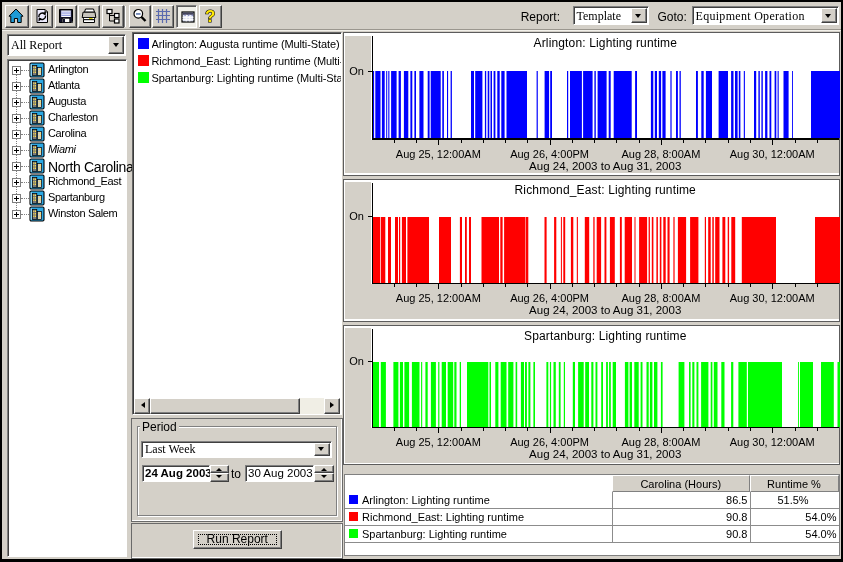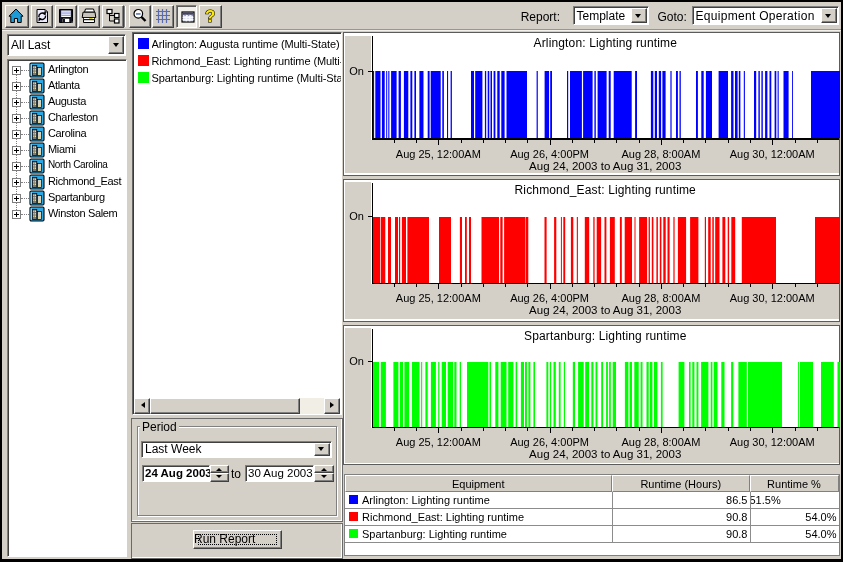--- a/index.html
+++ b/index.html
@@ -2,21 +2,21 @@
 <html><head><meta charset="utf-8"><style>
 *{margin:0;padding:0;box-sizing:border-box;}
 html,body{width:843px;height:562px;overflow:hidden;}
 body{font-family:"Liberation Sans",sans-serif;background:#d4d0c8;position:relative;}
 .abs{position:absolute;}
 .win{position:absolute;left:0;top:0;width:843px;height:562px;border:2px solid #000;border-bottom:3px solid #000;}
 .tbtn{position:absolute;top:5px;height:23px;background:#d4d0c8;border:1px solid;border-color:#fff #404040 #404040 #fff;box-shadow:inset -1px -1px 0 #808080;}
 .tbtn svg{position:absolute;left:2px;top:2px;}
 .tbtnp{position:absolute;top:5px;height:23px;background:#f0efe9;border:1px solid;border-color:#808080 #fff #fff #808080;box-shadow:inset 1px 1px 0 #5a5a5a;}
 .tbtnp svg{position:absolute;left:3px;top:3px;}
-.combo{position:absolute;border:1px solid;border-color:#808080 #fff #fff #808080;box-shadow:inset 1px 1px 0 #404040;background:#fff;}
+.combo{position:absolute;border:1px solid;border-color:#808080 #fff #fff #808080;box-shadow:inset 1px 1px 0 #404040;background:#fff;font-family:Liberation Serif, serif;}
 .combo .txt{position:absolute;left:3px;top:50%;transform:translateY(-50%);font-size:12px;color:#000;white-space:nowrap;}
 .cbtn{position:absolute;right:1px;top:1px;bottom:1px;width:16px;background:#d4d0c8;border:1px solid;border-color:#fff #404040 #404040 #fff;box-shadow:inset -1px -1px 0 #808080;}
 .cbtn .tri{position:absolute;left:50%;top:50%;margin-left:-3.5px;margin-top:-2px;width:0;height:0;border:3.5px solid transparent;border-top:4px solid #000;border-bottom:none;}
 .lbl{position:absolute;font-size:12px;color:#000;white-space:nowrap;}
 .s11{font-size:11px;}
 .chart{position:absolute;left:343px;width:497px;background:#fff;border:1px solid #5c5c5c;}
 .cgray{position:absolute;background:#d4d0c8;}
 .ctitle{position:absolute;font-size:12px;letter-spacing:0.15px;color:#000;text-align:center;white-space:nowrap;}
 .ticklbl{position:absolute;font-size:11px;color:#000;text-align:center;white-space:nowrap;transform:translateX(-50%);}
 .tick{position:absolute;width:1px;background:#000;}
@@ -108,21 +108,21 @@
 <div class="lbl" style="left:657.5px;top:9.5px;">Goto:</div>
 <div class="combo" style="left:691.5px;top:6px;width:147px;height:19px;padding-left:24px;">
     <span class="txt" style="letter-spacing:0.3px;">Equipment Operation</span>
     <span class="cbtn">
       <span class="tri"></span>
     </span>
   </div>
 <div class="abs" style="left:2px;top:29px;width:839px;height:1px;background:#9a968e;"></div>
 <div class="abs" style="left:2px;top:30px;width:839px;height:1px;background:#f2f0ea;"></div>
 <div class="combo" style="left:7px;top:33.5px;width:119px;height:22px;">
-    <span class="txt">All Last</span>
+    <span class="txt">All Report</span>
     <span class="cbtn">
       <span class="tri"></span>
     </span>
   </div>
 <div class="abs" style="left:7px;top:59px;width:119.5px;height:497.5px;border:1px solid;border-color:#808080 #fff #fff #808080;box-shadow:inset 1px 1px 0 #404040;background:#fff;overflow:hidden;"></div>
 <div class="abs" style="left:16px;top:70px;width:1px;height:144px;border-left:1px dotted #808080;"></div>
 <div class="abs" style="left:21px;top:70px;width:8px;height:1px;border-top:1px dotted #808080;"></div>
 <div class="plus" style="left:12px;top:65.5px;"></div>
 <div class="abs" style="left:29px;top:62px;width:16px;height:16px;"><svg width="16" height="16" viewBox="0 0 16 16">
       <rect x="1" y="1" width="14" height="14" rx="1.2" fill="#2ba8e4" stroke="#000" stroke-width="1.1"></rect>
@@ -234,41 +234,41 @@
       <rect x="6" y="7.1" width="1" height="1.4" fill="#ffe24a"></rect>
       <rect x="4.3" y="9.6" width="1" height="1.4" fill="#ffe24a"></rect>
       <rect x="6" y="9.6" width="1" height="1.4" fill="#ffe24a"></rect>
       <rect x="8.6" y="5.6" width="4" height="7.8" fill="#cfcfcf" stroke="#000" stroke-width="0.7"></rect>
       <rect x="9.5" y="6.7" width="0.9" height="1.3" fill="#ffe24a"></rect>
       <rect x="11.1" y="6.7" width="0.9" height="1.3" fill="#ffe24a"></rect>
       <rect x="9.5" y="9.1" width="0.9" height="1.3" fill="#ffe24a"></rect>
       <rect x="11.1" y="9.1" width="0.9" height="1.3" fill="#ffe24a"></rect>
       <rect x="9.5" y="11.5" width="0.9" height="1.3" fill="#ffe24a"></rect>
     </svg></div>
-<div class="lbl" style="left:48px;top:143px;font-size:11px;letter-spacing:-0.35px;">Miami</div>
+<div class="lbl" style="left:48px;top:143px;font-size:11px;letter-spacing:-0.35px;font-style:italic;">Miami</div>
 <div class="abs" style="left:21px;top:166px;width:8px;height:1px;border-top:1px dotted #808080;"></div>
 <div class="plus" style="left:12px;top:161.5px;"></div>
 <div class="abs" style="left:29px;top:158px;width:16px;height:16px;"><svg width="16" height="16" viewBox="0 0 16 16">
       <rect x="1" y="1" width="14" height="14" rx="1.2" fill="#2ba8e4" stroke="#000" stroke-width="1.1"></rect>
       <path d="M2.2 2.2 L2.2 13.8" stroke="#bfe4f5" stroke-width="1"></path>
       <rect x="3.4" y="3.4" width="4.4" height="10" fill="#7a7a7a" stroke="#000" stroke-width="0.7"></rect>
       <rect x="4.3" y="4.6" width="1" height="1.4" fill="#ffe24a"></rect>
       <rect x="6" y="4.6" width="1" height="1.4" fill="#ffe24a"></rect>
       <rect x="4.3" y="7.1" width="1" height="1.4" fill="#ffe24a"></rect>
       <rect x="6" y="7.1" width="1" height="1.4" fill="#ffe24a"></rect>
       <rect x="4.3" y="9.6" width="1" height="1.4" fill="#ffe24a"></rect>
       <rect x="6" y="9.6" width="1" height="1.4" fill="#ffe24a"></rect>
       <rect x="8.6" y="5.6" width="4" height="7.8" fill="#cfcfcf" stroke="#000" stroke-width="0.7"></rect>
       <rect x="9.5" y="6.7" width="0.9" height="1.3" fill="#ffe24a"></rect>
       <rect x="11.1" y="6.7" width="0.9" height="1.3" fill="#ffe24a"></rect>
       <rect x="9.5" y="9.1" width="0.9" height="1.3" fill="#ffe24a"></rect>
       <rect x="11.1" y="9.1" width="0.9" height="1.3" fill="#ffe24a"></rect>
       <rect x="9.5" y="11.5" width="0.9" height="1.3" fill="#ffe24a"></rect>
     </svg></div>
-<div class="lbl" style="left:48px;top:159px;font-size:10px;letter-spacing:-0.35px;">North Carolina</div>
+<div class="lbl" style="left:48px;top:159px;font-size:14px;letter-spacing:-0.35px;">North Carolina</div>
 <div class="abs" style="left:21px;top:182px;width:8px;height:1px;border-top:1px dotted #808080;"></div>
 <div class="plus" style="left:12px;top:177.5px;"></div>
 <div class="abs" style="left:29px;top:174px;width:16px;height:16px;"><svg width="16" height="16" viewBox="0 0 16 16">
       <rect x="1" y="1" width="14" height="14" rx="1.2" fill="#2ba8e4" stroke="#000" stroke-width="1.1"></rect>
       <path d="M2.2 2.2 L2.2 13.8" stroke="#bfe4f5" stroke-width="1"></path>
       <rect x="3.4" y="3.4" width="4.4" height="10" fill="#7a7a7a" stroke="#000" stroke-width="0.7"></rect>
       <rect x="4.3" y="4.6" width="1" height="1.4" fill="#ffe24a"></rect>
       <rect x="6" y="4.6" width="1" height="1.4" fill="#ffe24a"></rect>
       <rect x="4.3" y="7.1" width="1" height="1.4" fill="#ffe24a"></rect>
       <rect x="6" y="7.1" width="1" height="1.4" fill="#ffe24a"></rect>
@@ -361,21 +361,21 @@
   </div>
 <div class="abs" style="left:314px;top:465px;width:19.5px;height:8.25px;background:#d4d0c8;border:1px solid;border-color:#fff #404040 #404040 #fff;box-shadow:inset -1px -1px 0 #808080;">
     <span style="position:absolute;left:50%;top:50%;margin-left:-3px;margin-top:-1.5px;width:0;height:0;border:3px solid transparent;border-bottom:3.5px solid #000;border-top:none;"></span>
   </div>
 <div class="abs" style="left:314px;top:473.25px;width:19.5px;height:8.25px;background:#d4d0c8;border:1px solid;border-color:#fff #404040 #404040 #fff;box-shadow:inset -1px -1px 0 #808080;">
     <span style="position:absolute;left:50%;top:50%;margin-left:-3px;margin-top:-2px;width:0;height:0;border:3px solid transparent;border-top:3.5px solid #000;border-bottom:none;"></span>
   </div>
 <div class="abs" style="left:130.5px;top:523px;width:212px;height:35.5px;border:1px solid #6a6a6a;box-shadow:inset -1px -1px 0 #fff;"></div>
 <div class="abs" style="left:193px;top:529.5px;width:88.5px;height:19.5px;background:#d4d0c8;border:1px solid;border-color:#fff #404040 #404040 #fff;box-shadow:inset -1px -1px 0 #808080;">
     <span style="position:absolute;left:3.5px;top:3.5px;right:3.5px;bottom:3.5px;border:1px dotted #000;"></span>
-    <span style="position:absolute;left:0;right:0;top:50%;transform:translateY(-50%);text-align:left;font-size:12px;">Run Report</span>
+    <span style="position:absolute;left:0;right:0;top:50%;transform:translateY(-50%);text-align:center;font-size:12px;">Run Report</span>
   </div>
 <div class="chart" style="top:32px;height:143.5px;">
     <div class="cgray" style="left:1px;top:2.5px;width:26px;height:137.5px;"></div>
     <div class="cgray" style="left:1px;top:106.5px;width:494px;height:33.5px;"></div>
     <div class="ctitle" style="left:27.5px;top:3px;width:467.5px;">Arlington: Lighting runtime</div>
     <div class="abs s11" style="left:0;top:31.5px;width:20px;text-align:right;">On</div>
     <div class="abs" style="left:23.5px;top:37.5px;width:4px;height:1px;background:#000;"></div>
     <div class="abs" style="left:27.5px;top:3px;width:1.2px;height:102px;background:#000;"></div>
     <div class="abs" style="left:27.5px;top:105px;width:467.5px;height:1.5px;background:#000;"></div>
     <div class="abs" style="left:28.7px;top:38px;width:467.5px;height:67px;"><svg width="467.5" height="67" viewBox="0 0 467.5 67" preserveAspectRatio="none">
@@ -643,35 +643,32 @@
     <div class="tick" style="left:450.5px;top:102.5px;height:3px;"></div>
     <div class="tick" style="left:472.7px;top:102.5px;height:3px;"></div>
     <div class="ticklbl" style="left:94.3px;top:110.5px;">Aug 25, 12:00AM</div>
     <div class="ticklbl" style="left:205.6px;top:110.5px;">Aug 26, 4:00PM</div>
     <div class="ticklbl" style="left:316.9px;top:110.5px;">Aug 28, 8:00AM</div>
     <div class="ticklbl" style="left:428.2px;top:110.5px;">Aug 30, 12:00AM</div>
     <div class="ticklbl" style="left:261.2px;top:122.5px;font-size:11.5px;">Aug 24, 2003 to Aug 31, 2003</div>
   </div>
 <div class="abs" style="left:343.5px;top:473.5px;width:496px;height:82.5px;border:1px solid #808080;background:#fff;overflow:hidden;">
 <div class="abs" style="left:0;top:0;width:494px;height:17px;">
-<div class="abs" style="left:0px;top:0;width:267.5px;height:17px;background:#d4d0c8;border:1px solid;border-color:#fff #808080 #808080 #fff;">
-        <span class="cell" style="left:0;right:0;top:2px;text-align:center;">Equipment</span>
-      </div>
 <div class="abs" style="left:267.5px;top:0;width:137.5px;height:17px;background:#d4d0c8;border:1px solid;border-color:#fff #808080 #808080 #fff;">
-        <span class="cell" style="left:0;right:0;top:2px;text-align:center;">Runtime (Hours)</span>
+        <span class="cell" style="left:0;right:0;top:2px;text-align:center;">Carolina (Hours)</span>
       </div>
 <div class="abs" style="left:405px;top:0;width:89px;height:17px;background:#d4d0c8;border:1px solid;border-color:#fff #808080 #808080 #fff;padding-left:10px;">
         <span class="cell" style="left:0;right:0;top:2px;text-align:center;">Runtime %</span>
       </div>
 </div>
 <div class="abs" style="left:0;top:17px;width:494px;height:17px;border-bottom:1px solid #8c8c8c;">
 <div class="abs" style="left:4px;top:3.5px;width:9px;height:9px;background:#0000ff;"></div>
 <span class="cell" style="left:17.5px;top:2.5px;">Arlington: Lighting runtime</span>
 <span class="cell" style="left:267.5px;width:135.5px;top:2.5px;text-align:right;">86.5</span>
-<span class="cell" style="left:405px;width:87px;top:2.5px;text-align:left;">51.5%</span>
+<span class="cell" style="left:405px;width:87px;top:2.5px;text-align:center;">51.5%</span>
 </div>
 <div class="abs" style="left:0;top:34px;width:494px;height:17px;border-bottom:1px solid #8c8c8c;">
 <div class="abs" style="left:4px;top:3.5px;width:9px;height:9px;background:#ff0000;"></div>
 <span class="cell" style="left:17.5px;top:2.5px;">Richmond_East: Lighting runtime</span>
 <span class="cell" style="left:267.5px;width:135.5px;top:2.5px;text-align:right;">90.8</span>
 <span class="cell" style="left:405px;width:87px;top:2.5px;text-align:right;">54.0%</span>
 </div>
 <div class="abs" style="left:0;top:51px;width:494px;height:17px;border-bottom:1px solid #8c8c8c;">
 <div class="abs" style="left:4px;top:3.5px;width:9px;height:9px;background:#00ff00;"></div>
 <span class="cell" style="left:17.5px;top:2.5px;">Spartanburg: Lighting runtime</span>

